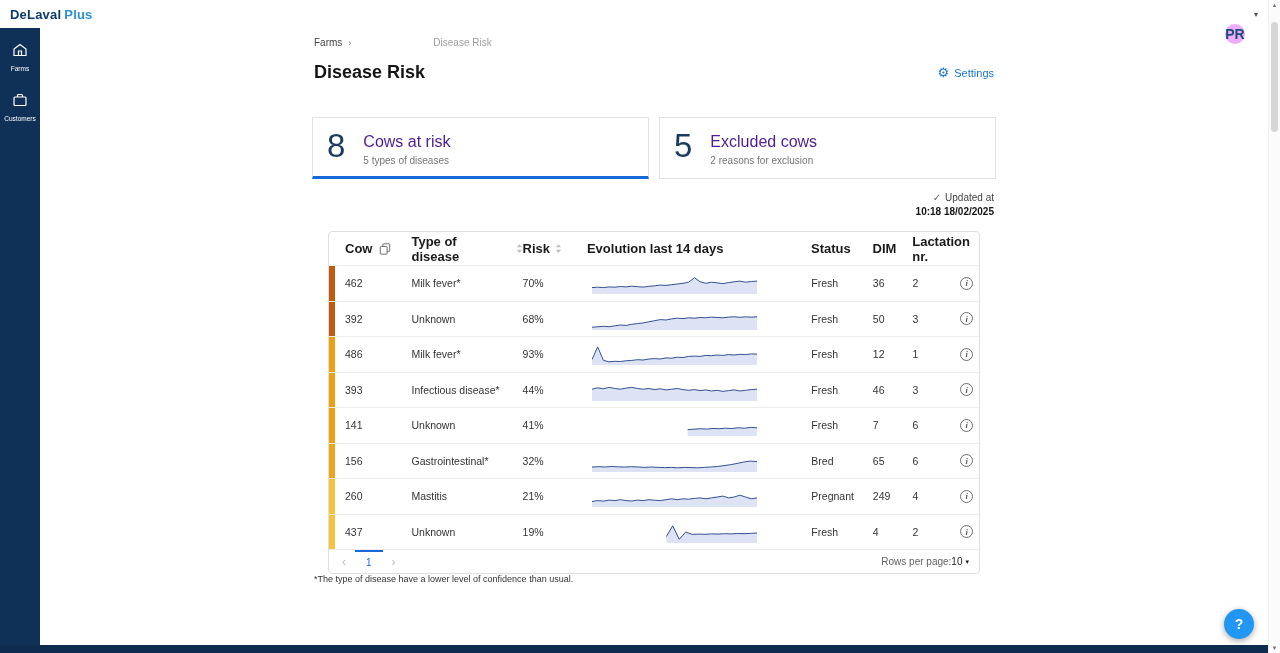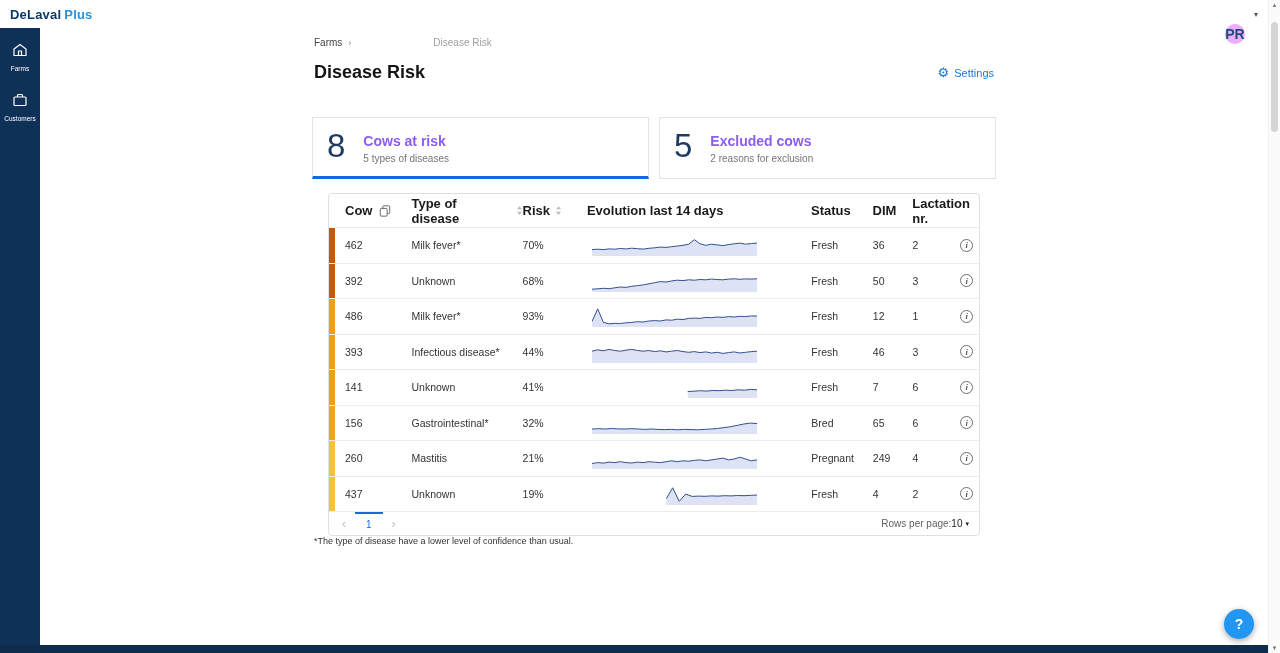--- a/index.html
+++ b/index.html
@@ -56,21 +56,21 @@
   .title-row { display:flex; justify-content:space-between; align-items:center; margin-top:14px; padding:0 2px; }
   h1 { font-size:18px; margin:0; color:#141414; font-weight:bold; }
   .settings { display:flex; align-items:center; gap:5px; color:#1976d2; font-size:11px; cursor:pointer; }
   .settings .gear { font-size:13px; line-height:1; }
 
   
   .cards { display:flex; gap:10px; margin-top:34px; }
   .card { flex:1; background:#fff; border:1px solid #e2e2e2; padding:11px 14px; display:flex; gap:18px; height:62px; cursor:pointer; }
   .card.active { border-bottom:3px solid #1669d9; }
   .card-num { font-size:33px; font-weight:300; color:#1d3a5f; line-height:1.05; }
-  .card-texts .t { font-size:14px; font-weight:bold; color:#8b5cf6; margin-top:4px; }
+  .card-texts .t { font-size:16px; font-weight:normal; color:#4c1d95; margin-top:4px; }
   .card-texts .s { font-size:10px; color:#757575; margin-top:4px; }
 
   .updated { margin-top:13px; text-align:right; font-size:10px; color:#424242; padding-right:2px; }
   .updated .check { color:#616161; margin-right:4px; font-size:10px; }
   .updated .ts { font-weight:bold; color:#141414; margin-top:3px; }
 
   
   .table-wrap { margin:14px 16px 0; border:1px solid #e0e0e0; border-radius:4px; background:#fff; overflow:hidden; }
   .thead { display:flex; align-items:center; height:33px; font-size:13px; font-weight:bold; color:#1a1a1a; }
   .trow { display:flex; align-items:center; height:35.5px; position:relative; border-top:1px solid #ededed; font-size:10.5px; color:#333; cursor:pointer; }
@@ -172,20 +172,26 @@
       </div>
       <div class="card">
         <div class="card-num">5</div>
         <div class="card-texts">
           <div class="t">Excluded cows</div>
           <div class="s">2 reasons for exclusion</div>
         </div>
       </div>
     </div>
 
+    <div class="updated">
+      <div>
+        <span class="check">✓</span><span>Updated at</span>
+      </div>
+      <div class="ts">10:18 18/02/2025</div>
+    </div>
 
     <div class="table-wrap">
       <div class="thead">
         <span class="col-cow">
           <span>Cow</span>
           <span class="copy-ic">
             <svg width="12" height="12" viewBox="0 0 14 14">
                 <rect x="4.5" y="1" width="8" height="9" rx="1" fill="none" stroke="#555"></rect>
                 <rect x="1.5" y="4" width="8" height="9" rx="1" fill="#fff" stroke="#555"></rect>
               </svg>

